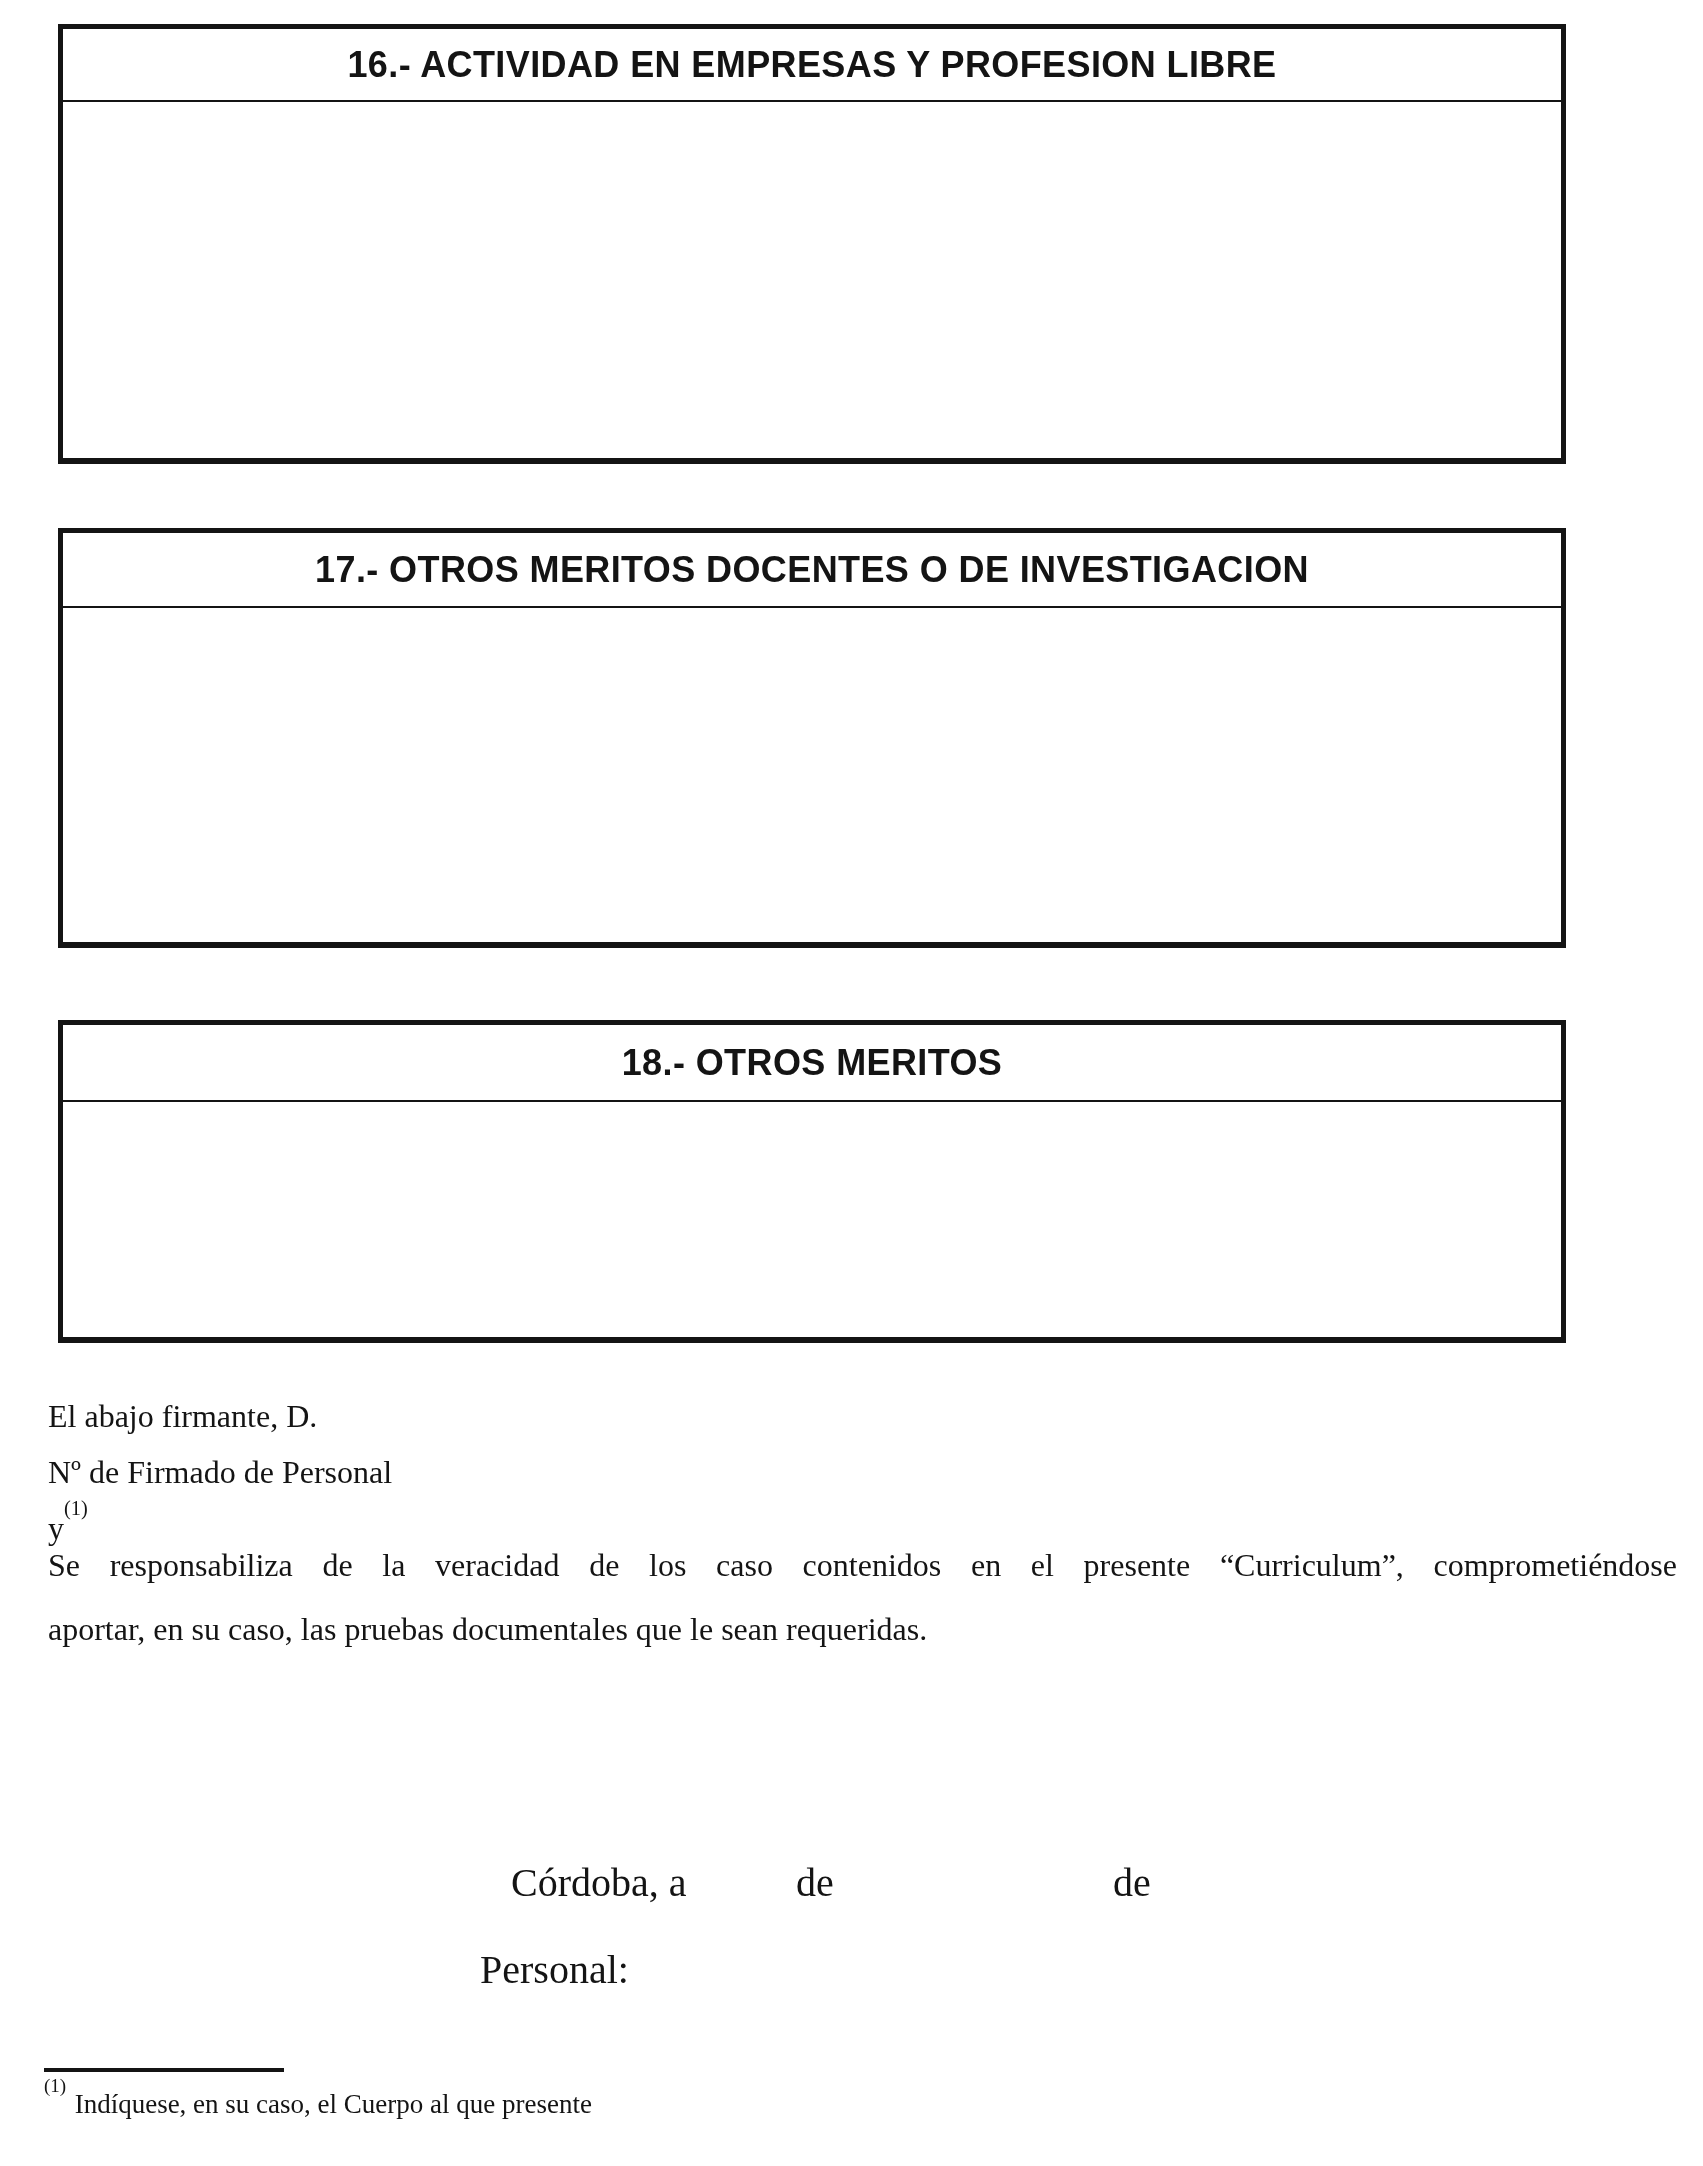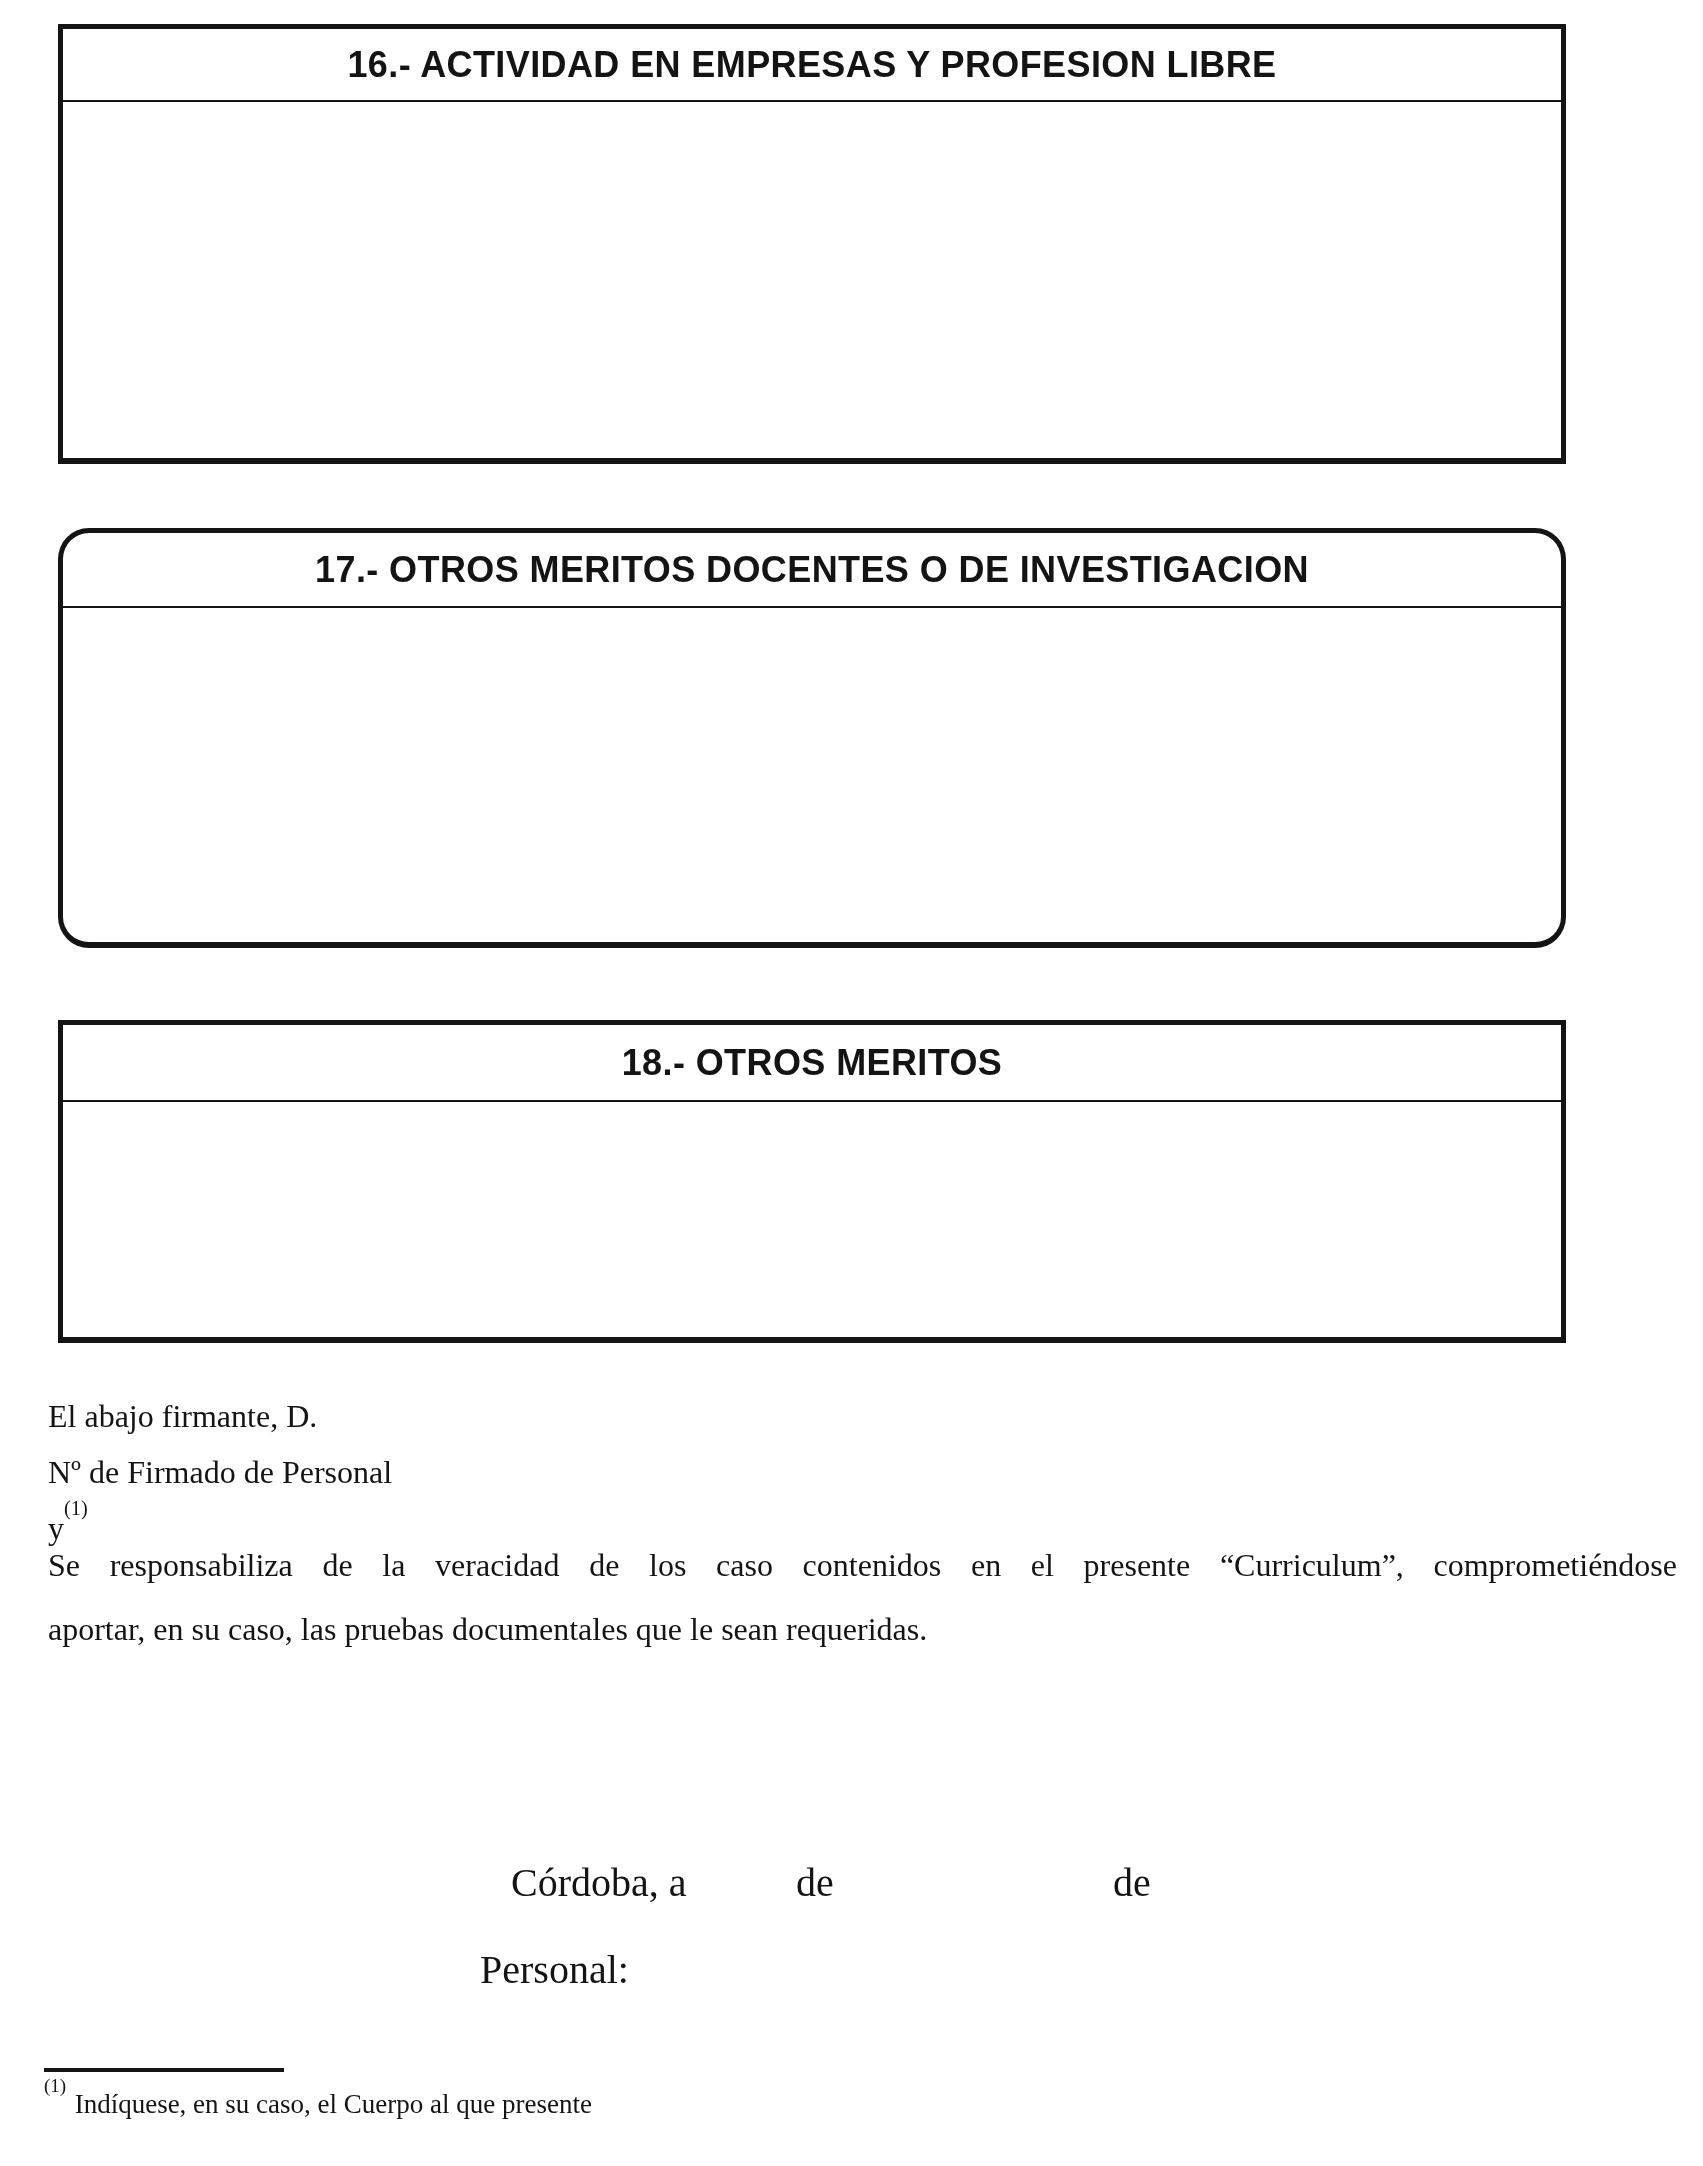--- a/index.html
+++ b/index.html
@@ -111,21 +111,21 @@
 
 <div class="page">
 
   <section class="form-box" style="top:24px;height:440px;">
     <div class="box-header" style="height:73px;">
       <h2 class="box-title">16.- ACTIVIDAD EN EMPRESAS Y PROFESION LIBRE</h2>
     </div>
     <div class="box-body" style="height:352px;"></div>
   </section>
 
-  <section class="form-box" style="top:528px;height:420px;border-radius:31px;">
+  <section class="form-box" style="top:528px;height:420px;">
     <div class="box-header" style="height:75px;">
       <h2 class="box-title">17.- OTROS MERITOS DOCENTES O DE INVESTIGACION</h2>
     </div>
     <div class="box-body" style="height:330px;"></div>
   </section>
 
   <section class="form-box" style="top:1012px;height:323px;margin-top:8px;">
     <div class="box-header" style="height:77px;">
       <h2 class="box-title">18.- OTROS MERITOS</h2>
     </div>

